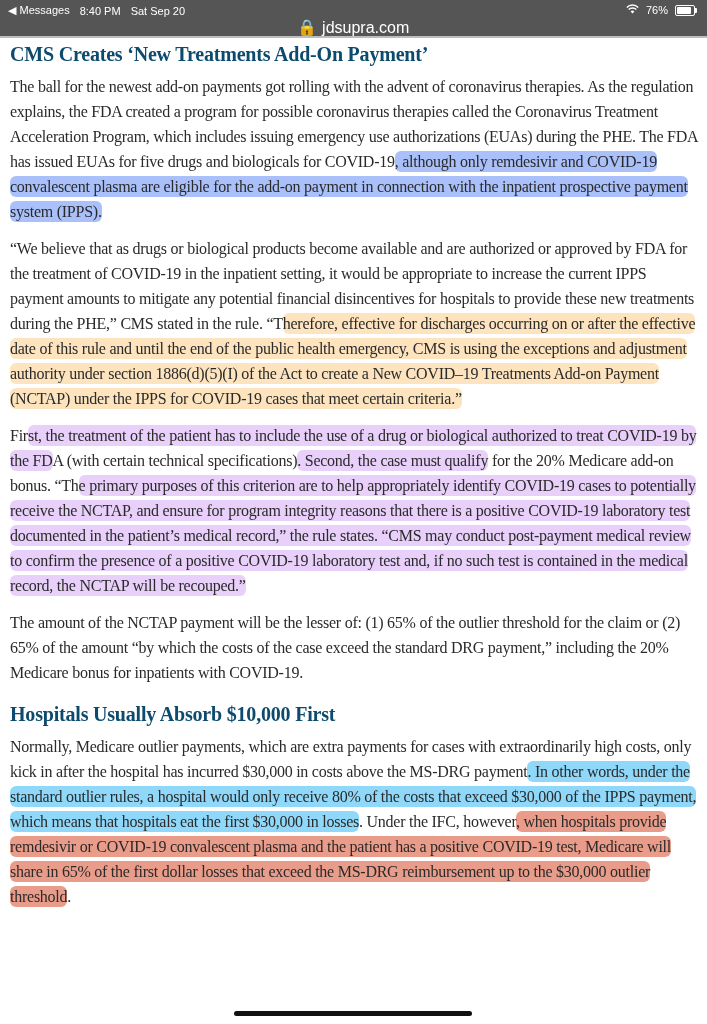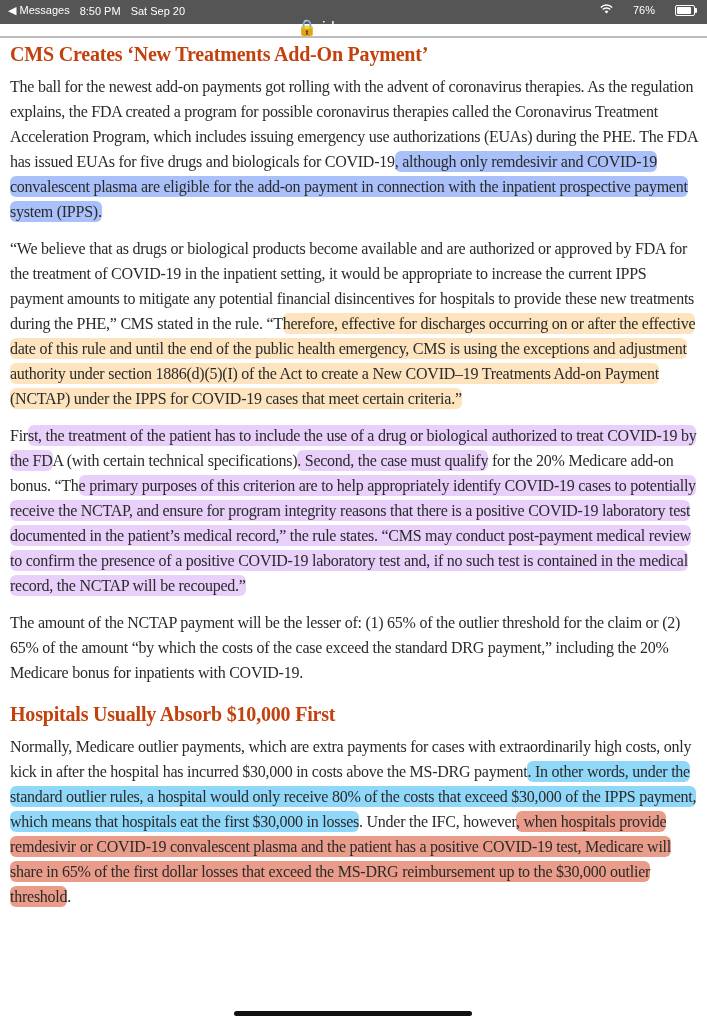--- a/index.html
+++ b/index.html
@@ -4,36 +4,36 @@
 <style>
   html, body { margin: 0; padding: 0; }
   body {
     width: 707px; height: 1024px; overflow: hidden;
     background: #ffffff;
     font-family: "Liberation Serif", serif;
     color: #2a2a2a;
     position: relative;
   }
   .statusbar {
-    position: absolute; left: 0; top: 0; width: 707px; height: 24px;
+    position: absolute; left: 0; top: 0; width: 707px; height: 36px;
     background: #555555; color: #ffffff;
     font-family: "Liberation Sans", sans-serif; font-size: 11px;
   }
   .statusbar .left { position: absolute; left: 8px; top: 4px; display: flex; gap: 10px; align-items: center; }
-  .statusbar .right { position: absolute; right: 12px; top: 4px; display: flex; gap: 20px; align-items: center; }
+  .statusbar .right { position: absolute; right: 12px; top: 4px; display: flex; gap: 7px; align-items: center; }
   .statusbar .url { position: absolute; left: 0; right: 0; top: 18px; text-align: center; font-size: 16px; }
   .battery { width: 18px; height: 9px; border: 1px solid #fff; border-radius: 2px; position: relative; display: inline-block; }
   .battery::before { content: ""; position: absolute; left: 1px; top: 1px; bottom: 1px; width: 76%; background: #fff; border-radius: 1px; }
   .battery::after { content: ""; position: absolute; right: -3px; top: 2px; width: 2px; height: 5px; background: #fff; border-radius: 0 1px 1px 0; }
   .sep { position: absolute; left: 0; top: 36px; width: 707px; height: 2px; background: #bdbdbd; }
 
   .content { position: absolute; left: 10px; top: 40px; width: 690px; }
   h2 {
     font-family: "Liberation Serif", serif; font-weight: bold; font-size: 20px;
-    margin: 3px 0 8px 0; color: #c2410c; letter-spacing: -0.2px;
+    margin: 3px 0 8px 0; color: #0c4a6e; letter-spacing: -0.2px;
   }
   p {
     font-size: 16px; line-height: 25px; margin: 0 0 12px 0;
     letter-spacing: -0.25px;
   }
   .hl { -webkit-box-decoration-break: clone; box-decoration-break: clone; border-radius: 6px; padding: 2px 0; }
   .hl-blue { background: rgba(100, 140, 245, 0.55); }
   .hl-orange { background: rgba(250, 195, 110, 0.45); }
   .hl-purple { background: rgba(205, 150, 245, 0.45); }
   .hl-cyan { background: rgba(70, 190, 245, 0.6); margin-top: 14px; }
@@ -42,21 +42,21 @@
     position: absolute; left: 234px; top: 1011px; width: 238px; height: 5px;
     background: #111; border-radius: 3px;
   }
 </style>
 </head>
 <body>
 
 <div class="statusbar">
   <div class="left">
     <span>◀ Messages</span>
-    <span>8:50 PM</span>
+    <span>8:40 PM</span>
     <span>Sat Sep 20</span>
   </div>
   <div class="right">
     <span>
       <svg width="13" height="10" viewBox="0 0 13 10">
           <path d="M6.5 9.5 L4.6 7.4 A2.8 2.8 0 0 1 8.4 7.4 Z" fill="#fff"></path>
           <path d="M2.7 5.5 A5.4 5.4 0 0 1 10.3 5.5" stroke="#fff" stroke-width="1.4" fill="none"></path>
           <path d="M0.8 3.4 A8 8 0 0 1 12.2 3.4" stroke="#fff" stroke-width="1.4" fill="none"></path>
         </svg>
     </span>

